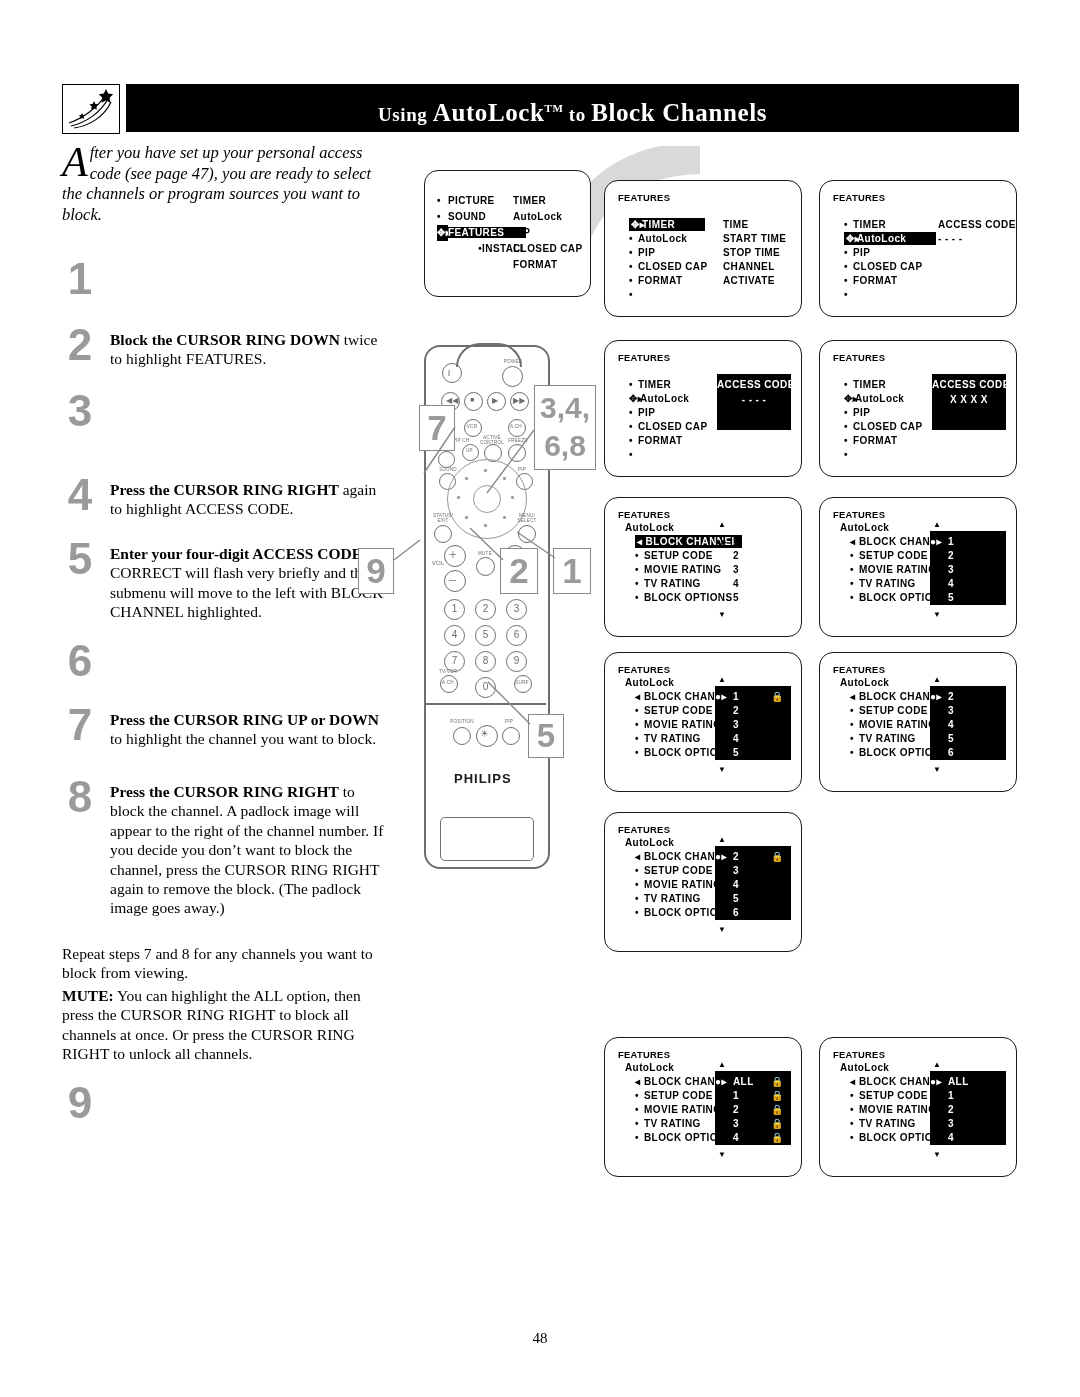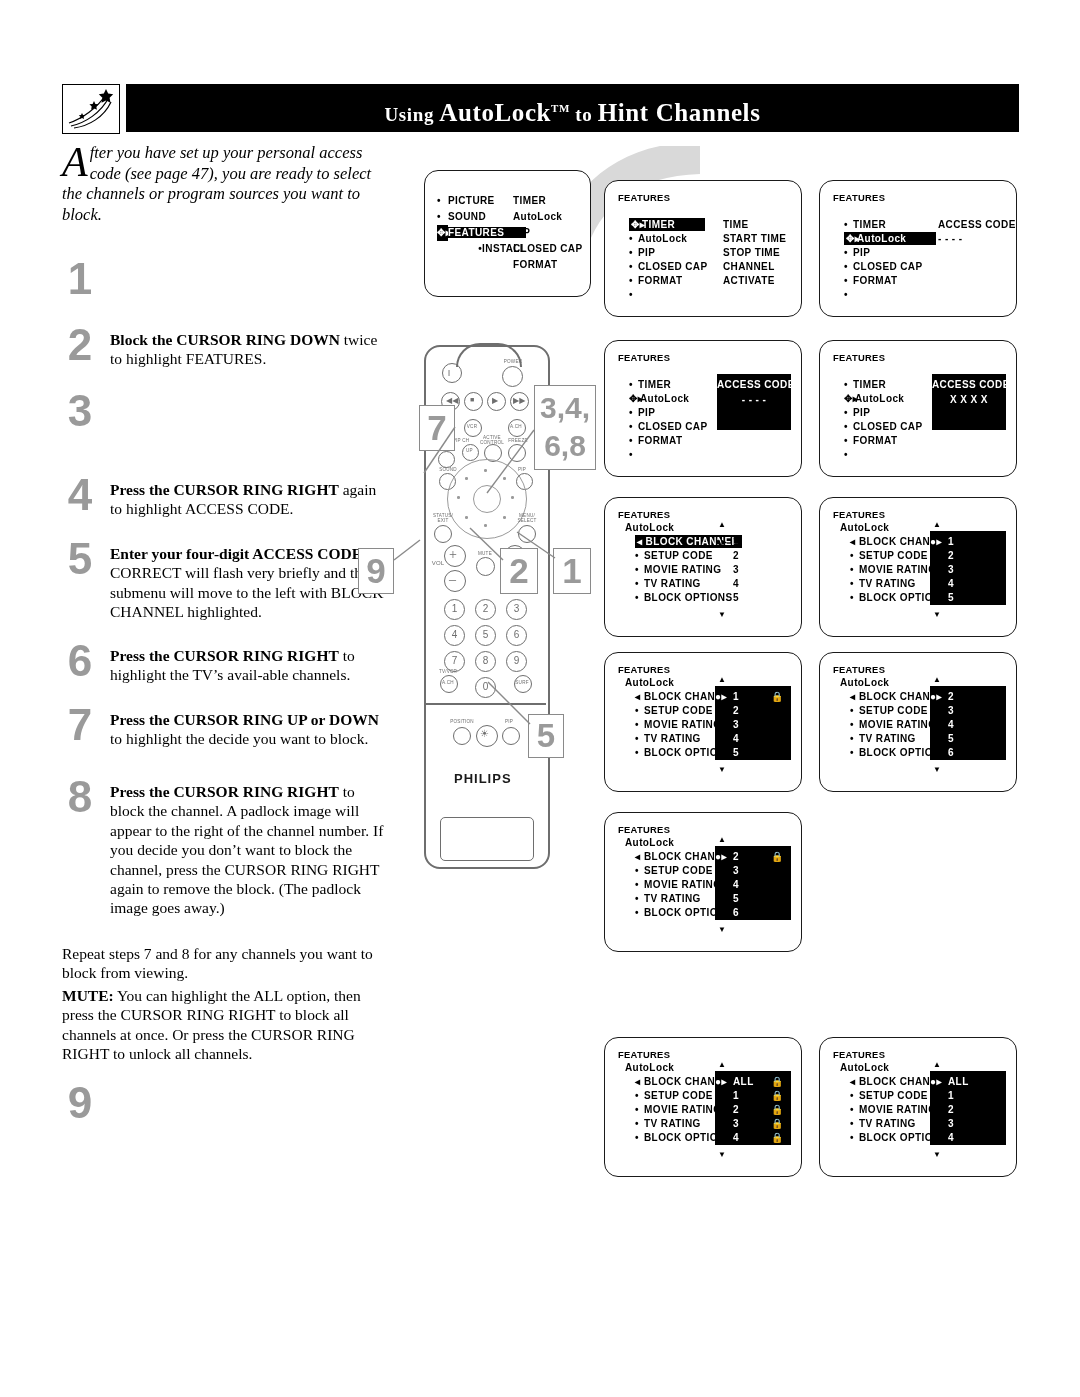--- a/index.html
+++ b/index.html
@@ -77,21 +77,21 @@
       <path d="M6 38 C18 34 34 24 44 8" stroke="#000" fill="none" stroke-width="1.2"></path>
       <path d="M8 41 C22 38 38 28 46 12" stroke="#000" fill="none" stroke-width="1.2"></path>
       <path d="M11 43 C26 41 41 32 48 17" stroke="#000" fill="none" stroke-width="1.2"></path>
       <path d="M43 4 l2.2 4.6 5 .7 -3.6 3.5 .9 5 -4.5-2.4 -4.5 2.4 .9-5 -3.6-3.5 5-.7z" fill="#000"></path>
       <path d="M31 16 l1.4 2.9 3.2.4 -2.3 2.2 .6 3.2 -2.9-1.5 -2.9 1.5 .6-3.2 -2.3-2.2 3.2-.4z" fill="#000"></path>
       <path d="M19 28 l1 2 2.2.3 -1.6 1.5 .4 2.2 -2-1 -2 1 .4-2.2 -1.6-1.5 2.2-.3z" fill="#000"></path>
     </svg>
   </div>
   <div class="hdr-bar"></div>
   <div class="hdr-title">
-    <span class="sc">Using </span><span>AutoLock</span><span class="tm">TM</span><span class="sc"> to </span><span>Hint </span><span>Channels</span>
+    <span class="sc">Using </span><span>AutoLock</span><span class="tm">TM</span><span class="sc"> to </span><span>Block </span><span>Channels</span>
   </div>
 
   <div class="intro">
     <span class="dropcap">A</span><span>fter you have set up your personal access code (see page 47), you are ready to select the channels or program sources you want to block.</span>
   </div>
 
   <div class="steps" id="steplist">
       <div class="step" style="position: absolute; left: 0px; width: 330px; top: 0px;">
         <div class="num">1</div>
       </div>
@@ -105,25 +105,24 @@
       <div class="step" style="position: absolute; left: 0px; width: 330px; top: 216px;">
         <div class="num">4</div>
         <div class="txt"><b>Press the CURSOR RING RIGHT</b><span> again to highlight ACCESS CODE.</span></div>
       </div>
       <div class="step" style="position: absolute; left: 0px; width: 330px; top: 280px;">
         <div class="num">5</div>
         <div class="txt"><b>Enter your four-digit ACCESS CODE.</b><span> CORRECT will flash very briefly and the submenu will move to the left with BLOCK CHANNEL highlighted.</span></div>
       </div>
       <div class="step" style="position: absolute; left: 0px; width: 330px; top: 382px;">
         <div class="num">6</div>
-        <div class="txt"><b>Press the CURSOR RING RIGHT</b><span> to highlight the TV’s avail-able channels.</span></div>
       </div>
       <div class="step" style="position: absolute; left: 0px; width: 330px; top: 446px;">
         <div class="num">7</div>
-        <div class="txt"><b>Press the CURSOR RING UP or DOWN</b><span> to highlight the decide you want to block.</span></div>
+        <div class="txt"><b>Press the CURSOR RING UP or DOWN</b><span> to highlight the channel you want to block.</span></div>
       </div>
       <div class="step" style="position: absolute; left: 0px; width: 330px; top: 518px;">
         <div class="num">8</div>
         <div class="txt"><b>Press the CURSOR RING RIGHT</b><span> to block the channel. A padlock image will appear to the right of the channel number. If you decide you don’t want to block the channel, press the CURSOR RING RIGHT again to remove the block. (The padlock image goes away.)</span></div>
       </div>
     </div>
 
   <div class="para" id="repeat-para" style="top:944px;">Repeat steps 7 and 8 for any channels you want to block from viewing.</div>
   <div class="para" id="note-para" style="top:986px;">
     <b>MUTE:</b><span> You can highlight the ALL option, then press the CURSOR RING RIGHT to block all channels at once. Or press the CURSOR RING RIGHT to unlock all channels.</span>
@@ -437,13 +436,14 @@
           <div class="osd row" style="left: 0px; top: 5px; width: 76px; color: rgb(255, 255, 255);"><span style="display:inline-block;width:18px;">●▸</span><span style="display:inline-block;width:22px;">ALL</span></div>
           <div class="osd row" style="left: 0px; top: 19px; width: 76px; color: rgb(255, 255, 255);"><span style="display:inline-block;width:18px;"></span><span style="display:inline-block;width:22px;">1</span></div>
           <div class="osd row" style="left: 0px; top: 33px; width: 76px; color: rgb(255, 255, 255);"><span style="display:inline-block;width:18px;"></span><span style="display:inline-block;width:22px;">2</span></div>
           <div class="osd row" style="left: 0px; top: 47px; width: 76px; color: rgb(255, 255, 255);"><span style="display:inline-block;width:18px;"></span><span style="display:inline-block;width:22px;">3</span></div>
           <div class="osd row" style="left: 0px; top: 61px; width: 76px; color: rgb(255, 255, 255);"><span style="display:inline-block;width:18px;"></span><span style="display:inline-block;width:22px;">4</span></div>
         </div>
       </div>
     </div>
 
 
+  <div class="pgnum">48</div>
 </div>
 
 </body></html>

